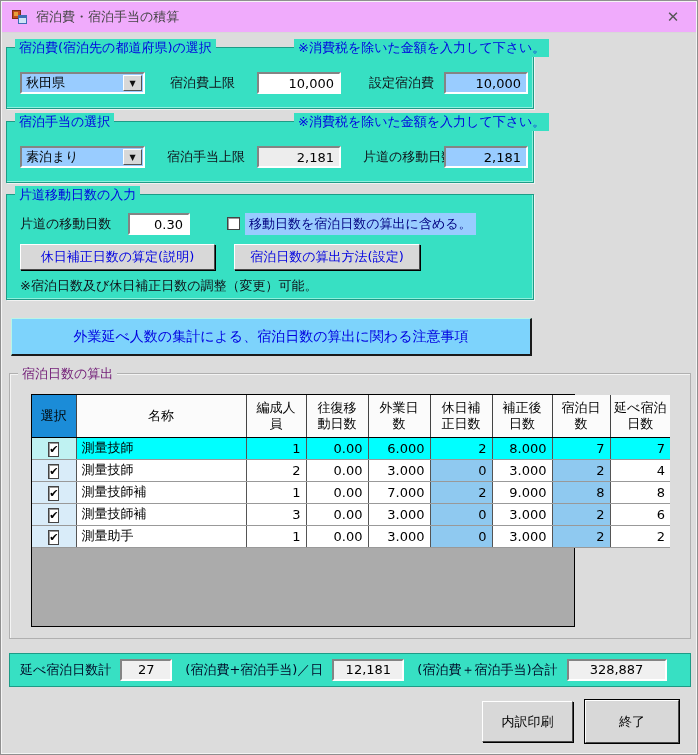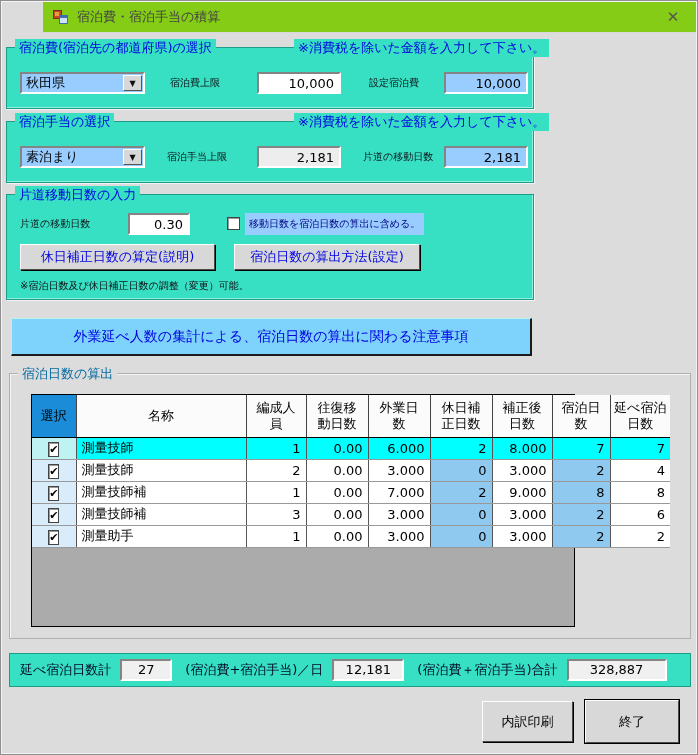--- a/index.html
+++ b/index.html
@@ -1,34 +1,34 @@
 <!DOCTYPE html>
 <html><head>
 <meta charset="utf-8">
 <style>
   html,body{margin:0;padding:0;background:#c8c8c8;}
   *{box-sizing:border-box;font-family:"DejaVu Sans","Liberation Sans",sans-serif;}
   .window{position:relative;width:698px;height:755px;background:#dcdcdc;border:1px solid #8f8f8f;
           box-shadow:inset 0 0 0 1px #f4f4f4;overflow:hidden;}
-  .titlebar{position:absolute;left:1px;top:1px;right:1px;height:31px;background:#84cc16;
-            border-bottom:1px solid #d8d8d8;display:flex;align-items:center;padding:0 10px;margin-left:41px;}
+  .titlebar{position:absolute;left:1px;top:1px;right:1px;height:31px;background:#f0abfc;
+            border-bottom:1px solid #d8d8d8;display:flex;align-items:center;padding:0 10px;}
   .title-text{font-size:13px;color:#444;margin-left:8px;}
   .close-btn{margin-left:auto;font-size:15px;color:#555;width:26px;text-align:center;cursor:default;}
   .form-icon{position:relative;width:16px;height:16px;display:inline-block;}
   .form-icon .sq1{position:absolute;left:0;top:1px;width:9px;height:9px;background:#c44a1f;border:1px solid #7d2f12;}
   .form-icon .sq2{position:absolute;left:2px;top:3px;width:4px;height:4px;background:#e8a03c;}
   .form-icon .sq3{position:absolute;left:6px;top:6px;width:9px;height:9px;background:#cfe4f7;border:1px solid #3e6db5;}
   .form-icon .sq4{position:absolute;left:6px;top:6px;width:9px;height:3px;background:#3e6db5;}
 
   
   .panel{position:absolute;background:#37e0c3;border:1px solid #1d9c87;
          box-shadow:inset -1px -1px 0 #8ff0dd,1px 1px 0 #f2f2f2;}
   .legend{position:absolute;top:-9px;left:8px;background:#37e0c3;padding:0 4px;font-size:13px;color:#0000e0;white-space:nowrap;}
   .legend-note{position:absolute;top:-9px;left:287px;background:#37e0c3;padding:0 4px;font-size:13px;color:#0000e0;white-space:nowrap;}
-  .flabel{position:absolute;font-size:10px;color:#101018;white-space:nowrap;line-height:22px;}
+  .flabel{position:absolute;font-size:13px;color:#101018;white-space:nowrap;line-height:22px;}
   .sunken{border-top:2px solid #848484;border-left:2px solid #848484;border-bottom:2px solid #ffffff;border-right:2px solid #ffffff;}
   .numbox{position:absolute;height:22px;font-size:13px;text-align:right;padding:0 5px;line-height:18px;color:#000;}
   input.numbox{outline:none;}
   .combo{position:absolute;height:22px;background:#99ccff;display:flex;align-items:center;}
   .combo .cv{flex:1;font-size:13px;padding-left:4px;color:#000;}
   .combo .arrow{width:19px;height:16px;margin-right:1px;background:#d8d8d8;border-top:1px solid #fff;border-left:1px solid #fff;
         border-right:1px solid #555;border-bottom:1px solid #555;font-size:8px;display:flex;align-items:center;justify-content:center;color:#111;}
 
   .btn3d{background:#d8d8d8;border-top:1px solid #ffffff;border-left:1px solid #ffffff;
          border-right:1px solid #4a4a4a;border-bottom:1px solid #4a4a4a;box-shadow:1px 1px 0 #000;
@@ -37,21 +37,21 @@
   .checkbox{width:13px;height:13px;background:#fff;border:1px solid #444;
             box-shadow:inset 1px 1px 0 #9a9a9a;font-size:11px;line-height:11px;text-align:center;color:#000;}
 
   .notice-btn{position:absolute;left:10px;top:317px;width:521px;height:38px;background:#7dd3fc;
       border-top:1px solid #b9f4e7;border-left:1px solid #b9f4e7;border-right:2px solid #1a1a1a;border-bottom:2px solid #1a1a1a;
       color:#0000e0;font-size:14px;display:flex;align-items:center;justify-content:center;cursor:default;}
 
   
   .tablegroup{position:absolute;left:8px;top:372px;width:682px;height:266px;border:1px solid #b0b0b0;
       box-shadow:inset 1px 1px 0 #f4f4f4;}
-  .tablegroup .glabel{position:absolute;top:-9px;left:8px;background:#dcdcdc;padding:0 4px;font-size:13px;color:#0369a1;}
+  .tablegroup .glabel{position:absolute;top:-9px;left:8px;background:#dcdcdc;padding:0 4px;font-size:13px;color:#701a75;}
   .gridwrap{position:absolute;left:21px;top:20px;width:544px;height:233px;background:#ababab;border:1px solid #000;}
   table.grid{border-collapse:collapse;table-layout:fixed;width:638px;}
   table.grid th{background:#fbfbfb;font-size:13px;font-weight:normal;color:#000;text-align:center;
       white-space:pre-line;border-right:1px solid #444;border-bottom:1px solid #000;height:42px;line-height:1.25;}
   table.grid th.selhead{background:#1b8cd8;}
   table.grid td{font-size:13px;color:#000;height:22px;padding:0 5px;border-right:1px solid #555;border-bottom:1px solid #999;
       background:#fff;overflow:hidden;white-space:nowrap;}
   table.grid td.num{text-align:right;}
   table.grid td.chk{padding:0;text-align:center;background:#d9ecf9;}
   table.grid td.chk .checkbox{margin:0 auto;}

